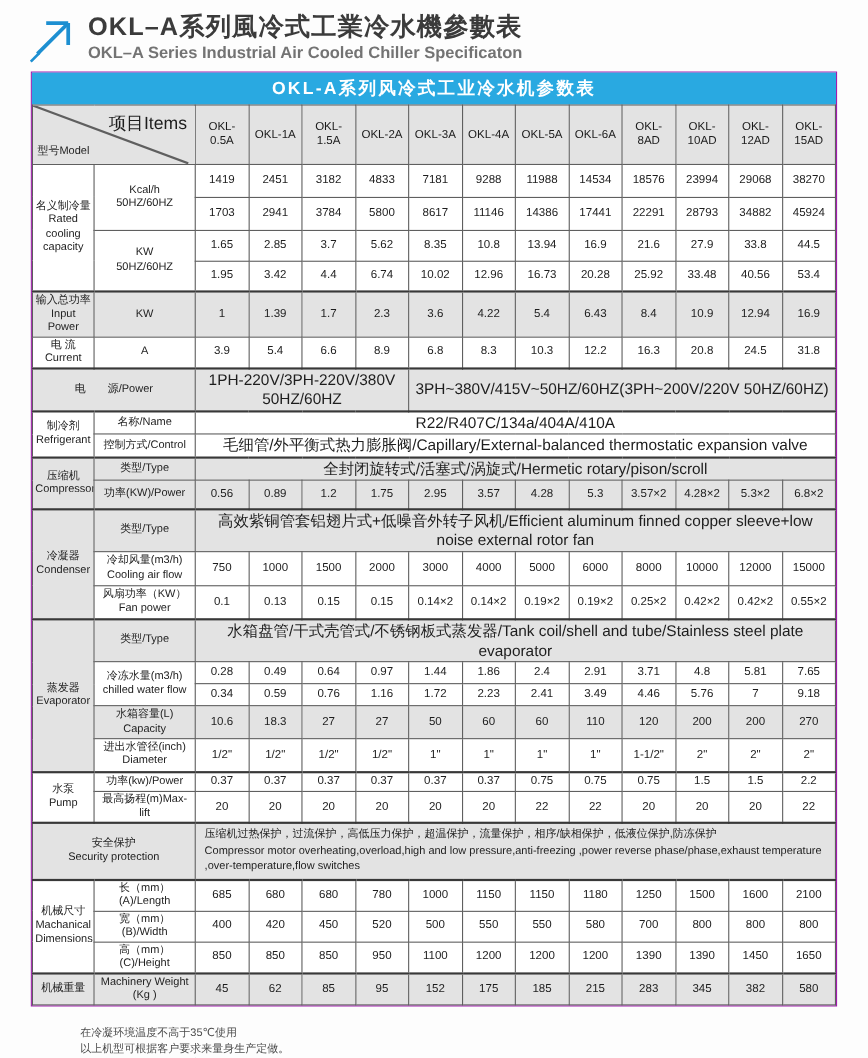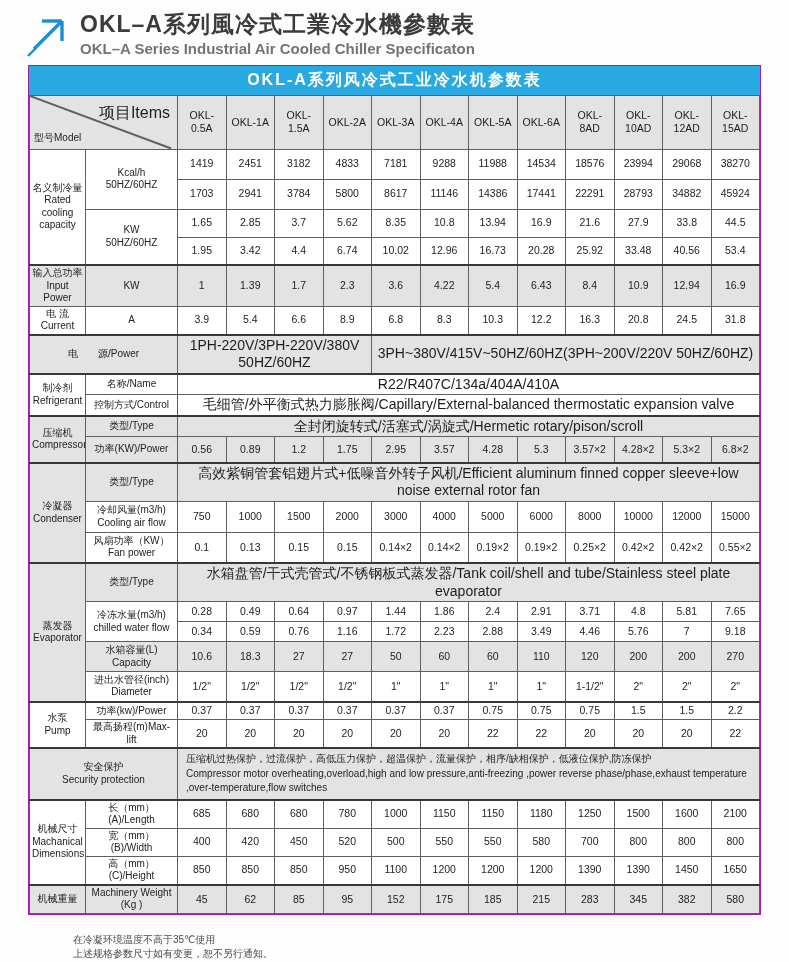--- a/index.html
+++ b/index.html
@@ -304,21 +304,21 @@
             <td class="v">5.81</td>
             <td class="v">7.65</td>
           </tr>
         <tr class="h20">
             <td class="v">0.34</td>
             <td class="v">0.59</td>
             <td class="v">0.76</td>
             <td class="v">1.16</td>
             <td class="v">1.72</td>
             <td class="v">2.23</td>
-            <td class="v">2.88</td>
+            <td class="v">2.41</td>
             <td class="v">3.49</td>
             <td class="v">4.46</td>
             <td class="v">5.76</td>
             <td class="v">7</td>
             <td class="v">9.18</td>
           </tr>
         <tr class="h30 gray">
           <td class="lbl">水箱容量(L)
 Capacity</td>
         <td class="v">10.6</td>
@@ -458,18 +458,19 @@
             <td class="v">345</td>
             <td class="v">382</td>
             <td class="v">580</td>
           </tr>
       </tbody>
     </table>
   </div>
 
   <div class="notes">
     <div class="ind2">在冷凝环境温度不高于35℃使用</div>
+    <div class="ind2">以上机型可根据客户要求来量身生产定做。</div>
     <div class="ind2">上述规格参数尺寸如有变更，恕不另行通知。</div>
     <div>Notes:</div>
 
   </div>
 
 </div>
 
 </body></html>

